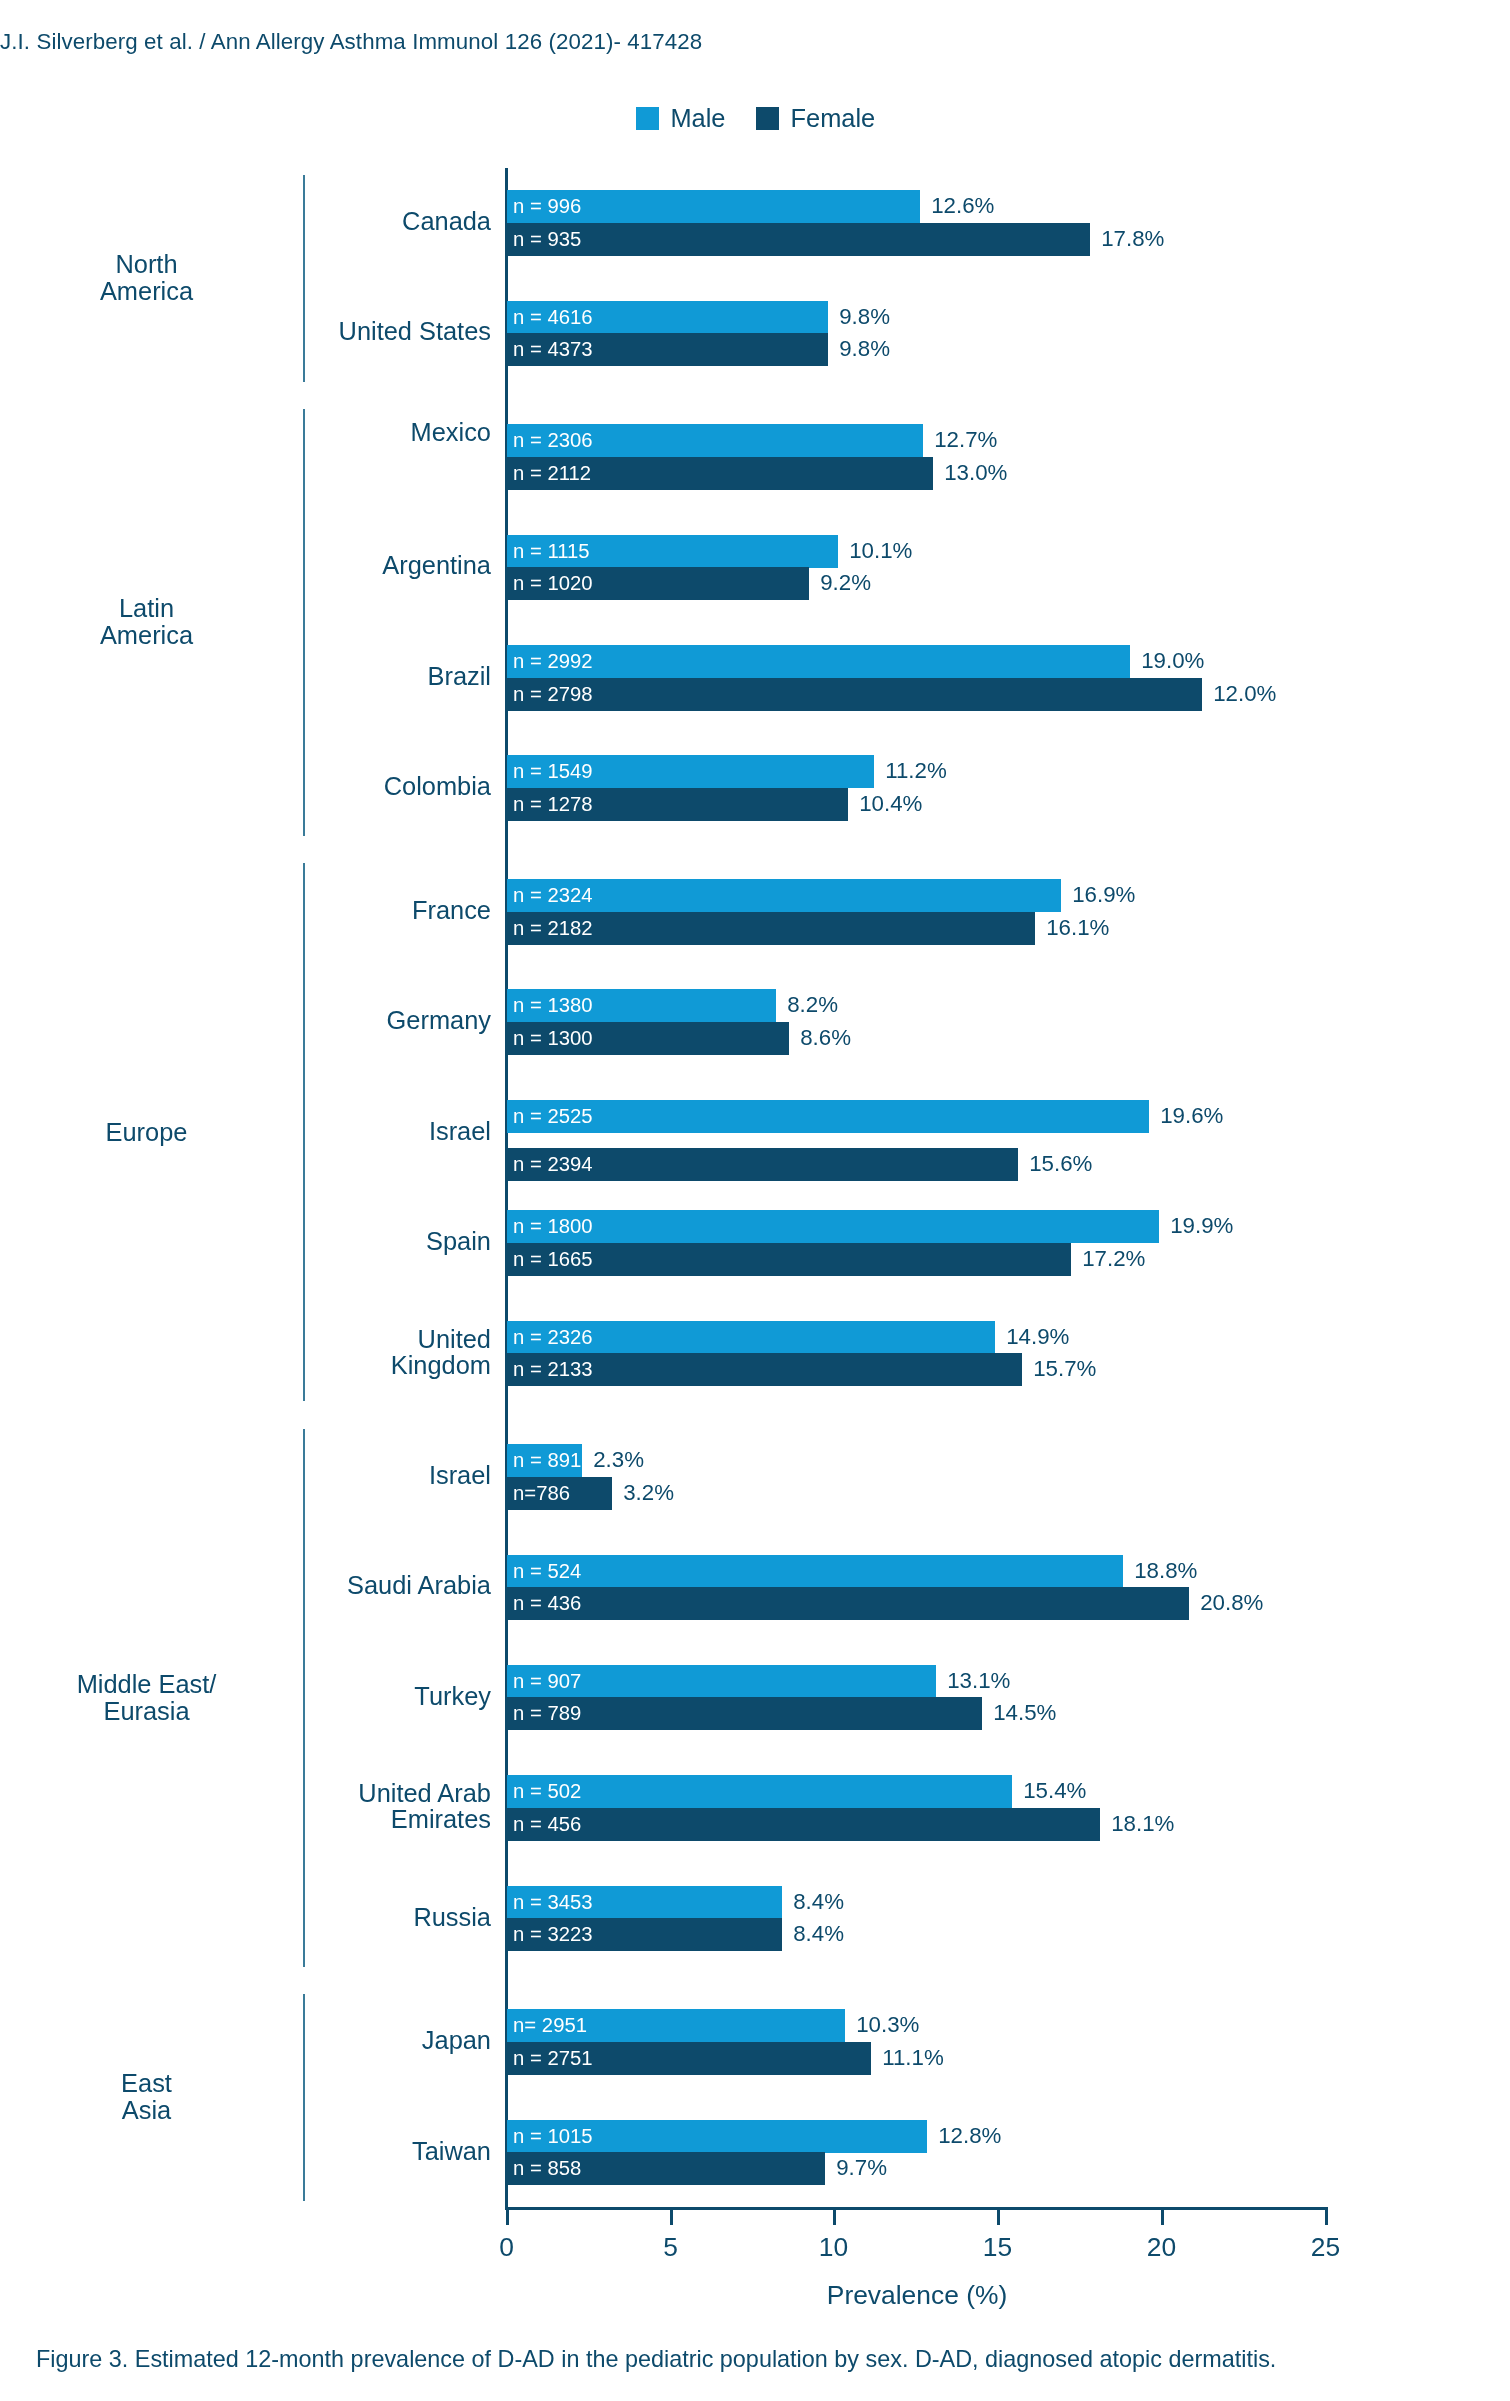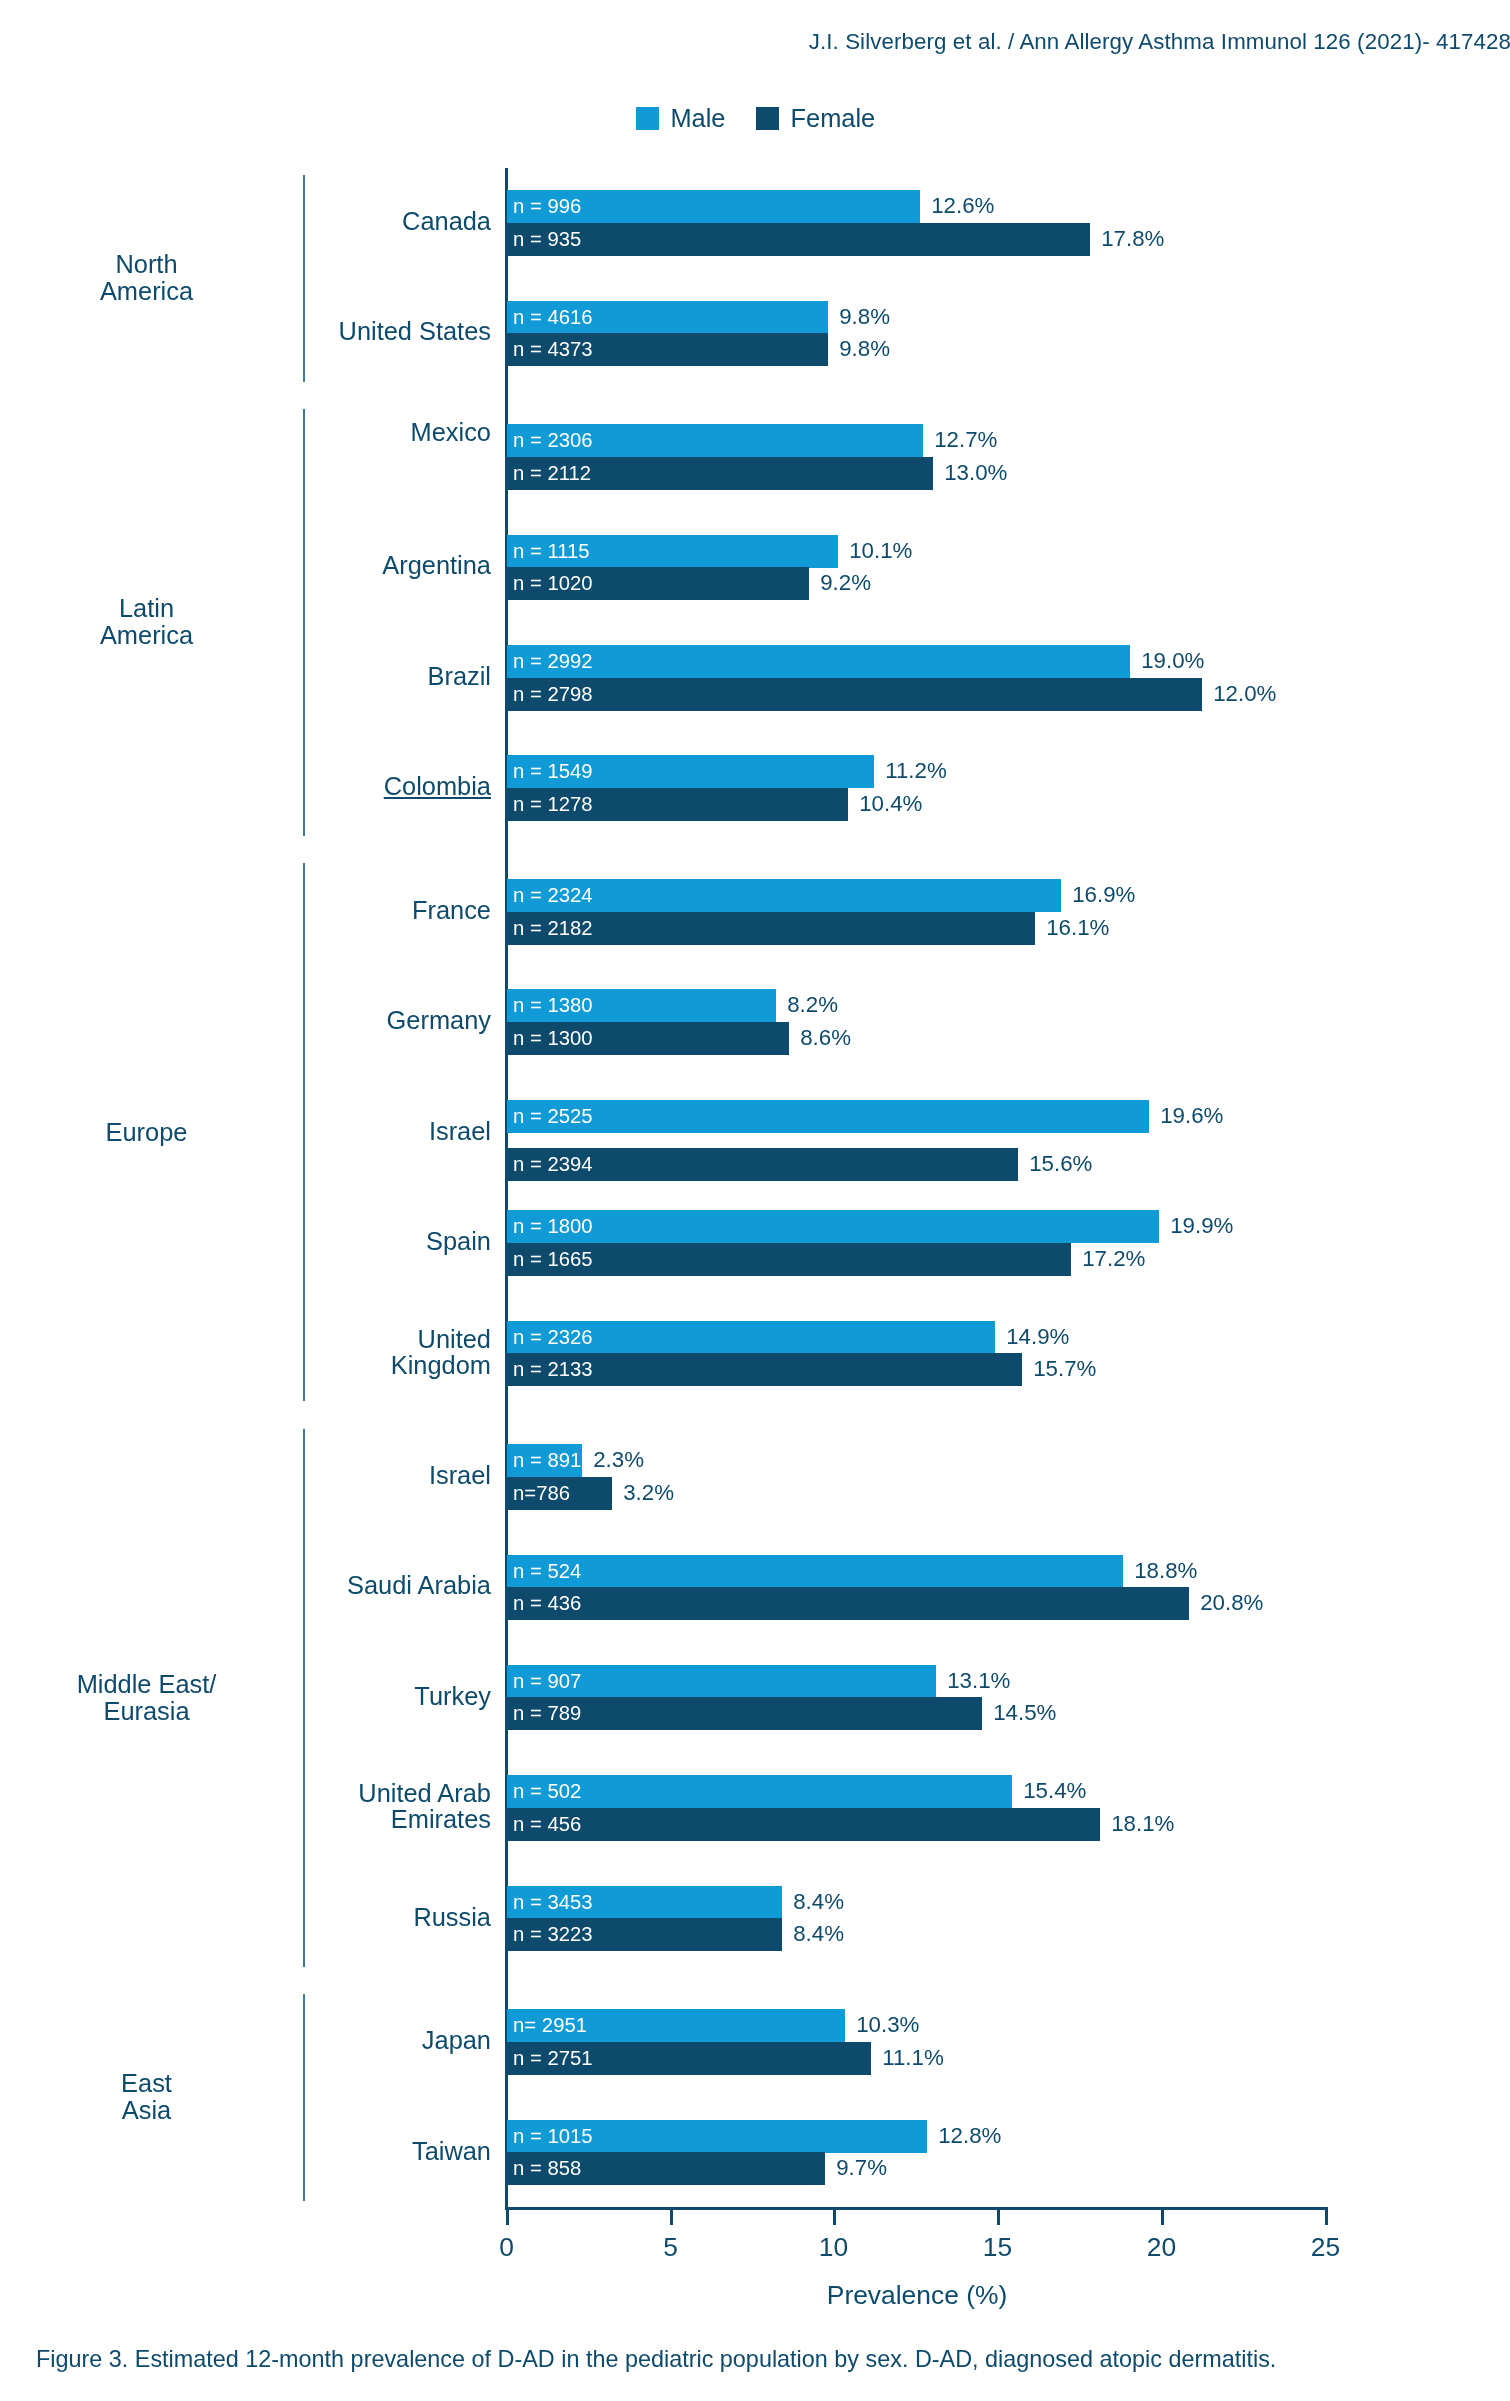--- a/index.html
+++ b/index.html
@@ -14,21 +14,21 @@
     width:1511px;
     height:2401px;
     background:#ffffff;
     overflow:hidden;
   }
 
   
   .runhead{
     position:absolute;
     top:29.4px; left:0; width:1511px;
-    text-align:right;
+    text-align:left;
     font-size:22.3px;
     color:#0d4a6b;
     letter-spacing:0.1px;
   }
 
   
   .legend{
     position:absolute;
     top:104px; left:0; width:1511px;
     display:flex; justify-content:center; align-items:center;
@@ -220,21 +220,21 @@
         </div>
         <div class="country-label" style="top: 664px;">Brazil</div>
         <div class="bar male" style="top: 755px; width: 367px;">
           <span class="bar-n">n = 1549</span>
           <span class="bar-value">11.2%</span>
         </div>
         <div class="bar female" style="top: 788px; width: 341px;">
           <span class="bar-n">n = 1278</span>
           <span class="bar-value">10.4%</span>
         </div>
-        <div class="country-label" style="top: 774px; text-decoration: underline;">Colombia</div>
+        <div class="country-label" style="top: 774px;">Colombia</div>
         <div class="bar male" style="top: 879px; width: 554px;">
           <span class="bar-n">n = 2324</span>
           <span class="bar-value">16.9%</span>
         </div>
         <div class="bar female" style="top: 912px; width: 528px;">
           <span class="bar-n">n = 2182</span>
           <span class="bar-value">16.1%</span>
         </div>
         <div class="country-label" style="top: 898px;">France</div>
         <div class="bar male" style="top: 989px; width: 269px;">

